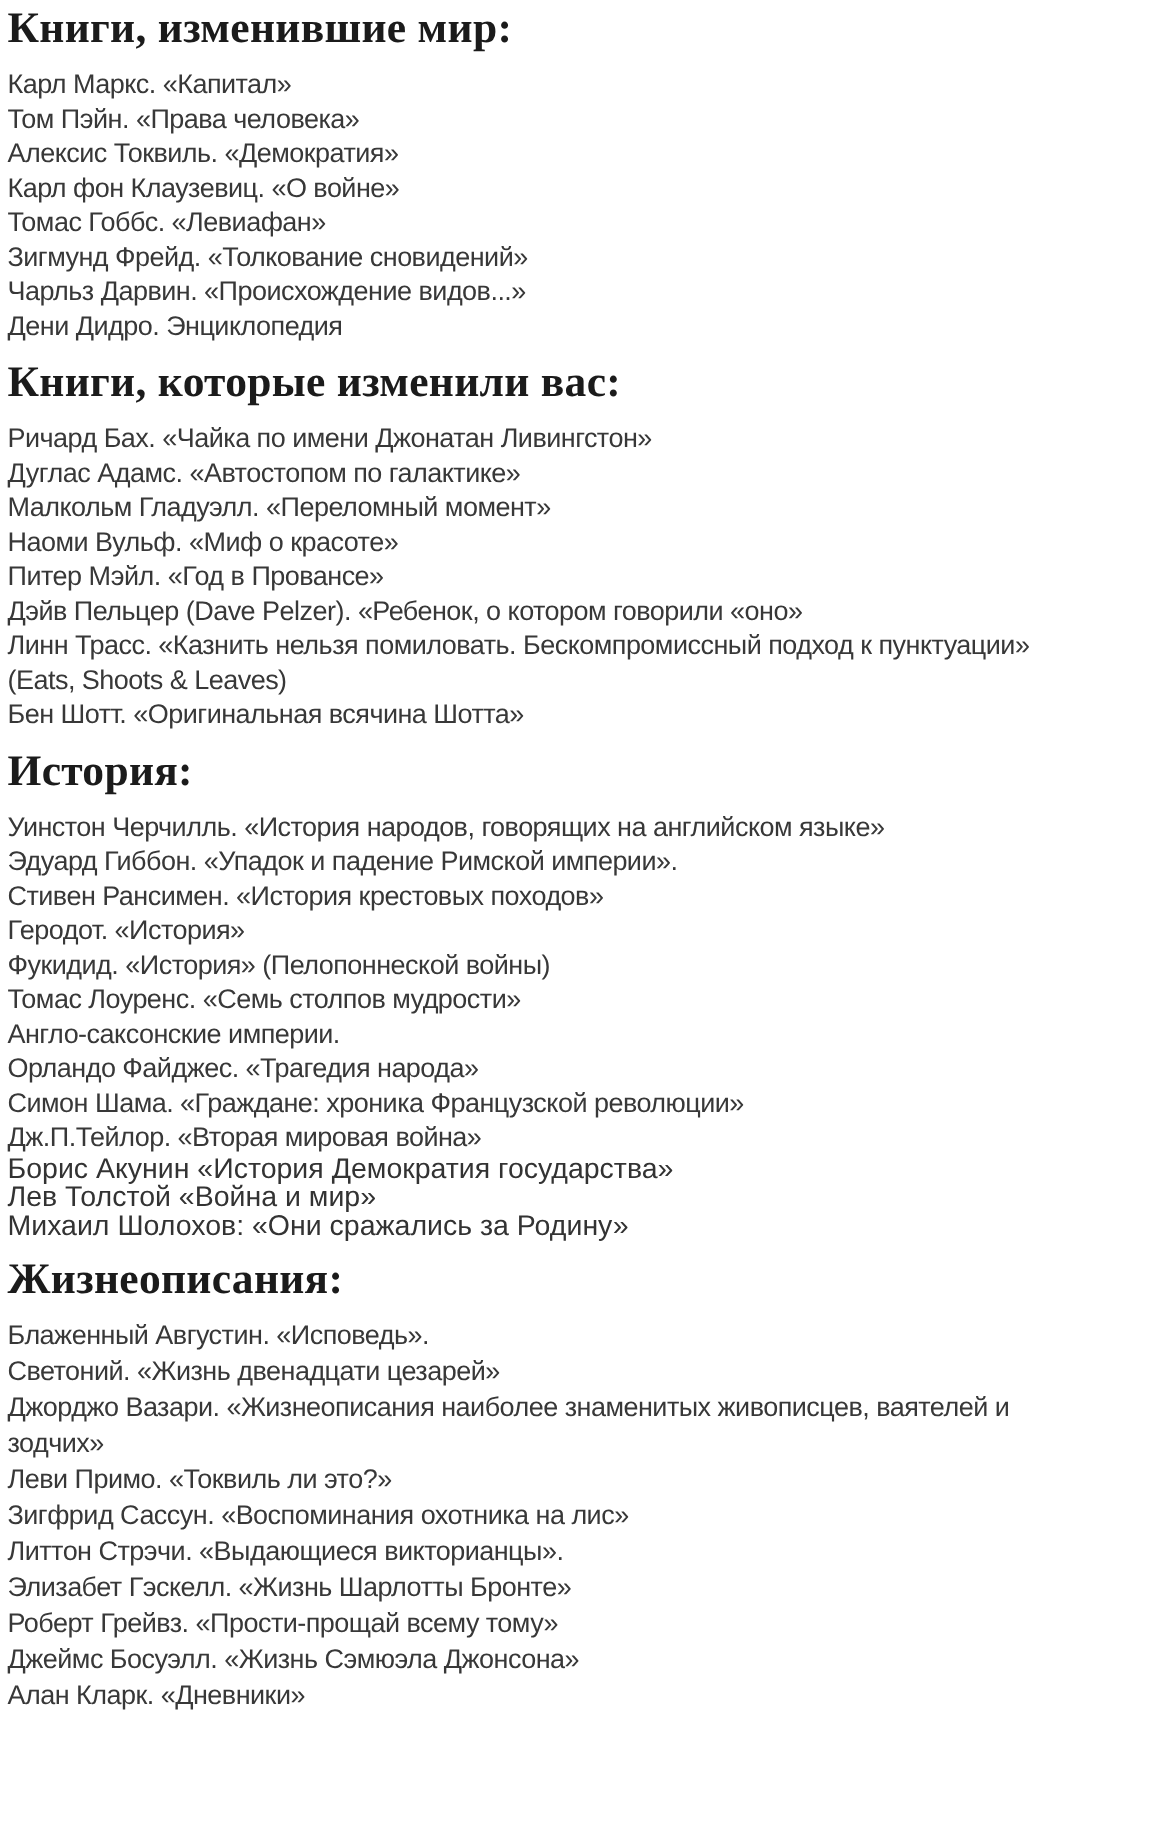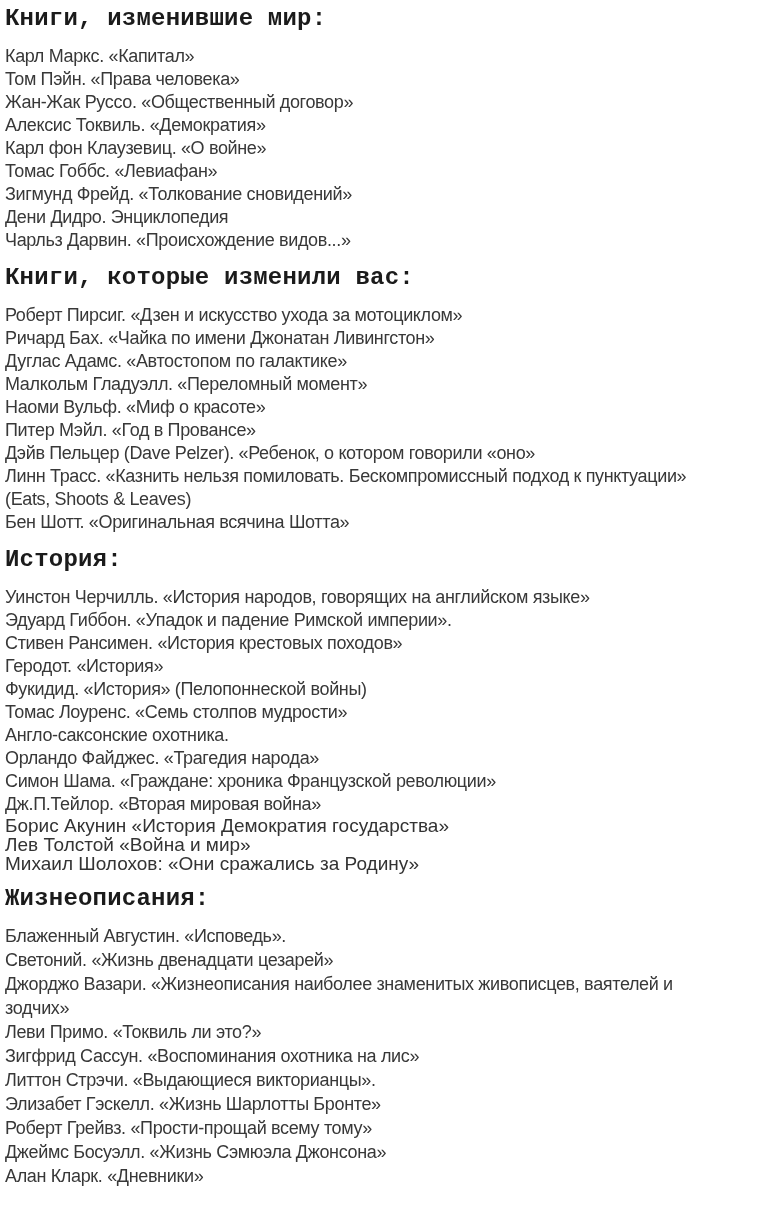--- a/index.html
+++ b/index.html
@@ -15,23 +15,23 @@
   }
   .page {
     padding: 5px 10px 0 5px;
     box-sizing: border-box;
     width: 766px;
   }
   .section {
     margin: 0 0 12px 0;
   }
   .heading {
-    font-family: Liberation Mono, monospace;
+    font-family: Liberation Serif, serif;
     font-weight: 700;
-    font-size: 24px;
+    font-size: 29px;
     line-height: 28px;
     letter-spacing: 0.2px;
     color: #1b1b1b;
     margin: 0 0 12px 0;
   }
   .line {
     font-family: "Liberation Sans", "DejaVu Sans", sans-serif;
     font-size: 18px;
     line-height: 23px;
     letter-spacing: -0.35px;
@@ -53,52 +53,50 @@
 </style>
 </head>
 <body>
 
 <div class="page">
 
   <section class="section">
     <h2 class="heading">Книги, изменившие мир:</h2>
     <p class="line">Карл Маркс. «Капитал»</p>
     <p class="line">Том Пэйн. «Права человека»</p>
-    <p class="line">Жан-Жак Руссо. «Общественный договор»</p>
     <p class="line">Алексис Токвиль. «Демократия»</p>
     <p class="line">Карл фон Клаузевиц. «О войне»</p>
     <p class="line">Томас Гоббс. «Левиафан»</p>
     <p class="line">Зигмунд Фрейд. «Толкование сновидений»</p>
+    <p class="line">Чарльз Дарвин. «Происхождение видов...»</p>
     <p class="line">Дени Дидро. Энциклопедия</p>
-    <p class="line">Чарльз Дарвин. «Происхождение видов...»</p>
   </section>
 
   <section class="section">
     <h2 class="heading">Книги, которые изменили вас:</h2>
-    <p class="line">Роберт Пирсиг. «Дзен и искусство ухода за мотоциклом»</p>
     <p class="line">Ричард Бах. «Чайка по имени Джонатан Ливингстон»</p>
     <p class="line">Дуглас Адамс. «Автостопом по галактике»</p>
     <p class="line">Малкольм Гладуэлл. «Переломный момент»</p>
     <p class="line">Наоми Вульф. «Миф о красоте»</p>
     <p class="line">Питер Мэйл. «Год в Провансе»</p>
     <p class="line">Дэйв Пельцер (Dave Pelzer). «Ребенок, о котором говорили «оно»</p>
     <p class="line">Линн Трасс. «Казнить нельзя помиловать. Бескомпромиссный подход к пунктуации»</p>
     <p class="line">(Eats, Shoots &amp; Leaves)</p>
     <p class="line">Бен Шотт. «Оригинальная всячина Шотта»</p>
   </section>
 
   <section class="section">
     <h2 class="heading">История:</h2>
     <p class="line">Уинстон Черчилль. «История народов, говорящих на английском языке»</p>
     <p class="line">Эдуард Гиббон. «Упадок и падение Римской империи».</p>
     <p class="line">Стивен Рансимен. «История крестовых походов»</p>
     <p class="line">Геродот. «История»</p>
     <p class="line">Фукидид. «История» (Пелопоннеской войны)</p>
     <p class="line">Томас Лоуренс. «Семь столпов мудрости»</p>
-    <p class="line">Англо-саксонские охотника.</p>
+    <p class="line">Англо-саксонские империи.</p>
     <p class="line">Орландо Файджес. «Трагедия народа»</p>
     <p class="line">Симон Шама. «Граждане: хроника Французской революции»</p>
     <p class="line">Дж.П.Тейлор. «Вторая мировая война»</p>
     <p class="line tight">Борис Акунин «История Демократия государства»</p>
     <p class="line tight">Лев Толстой «Война и мир»</p>
     <p class="line tight">Михаил Шолохов: «Они сражались за Родину»</p>
   </section>
 
   <section class="section section-bio">
     <h2 class="heading">Жизнеописания:</h2>

